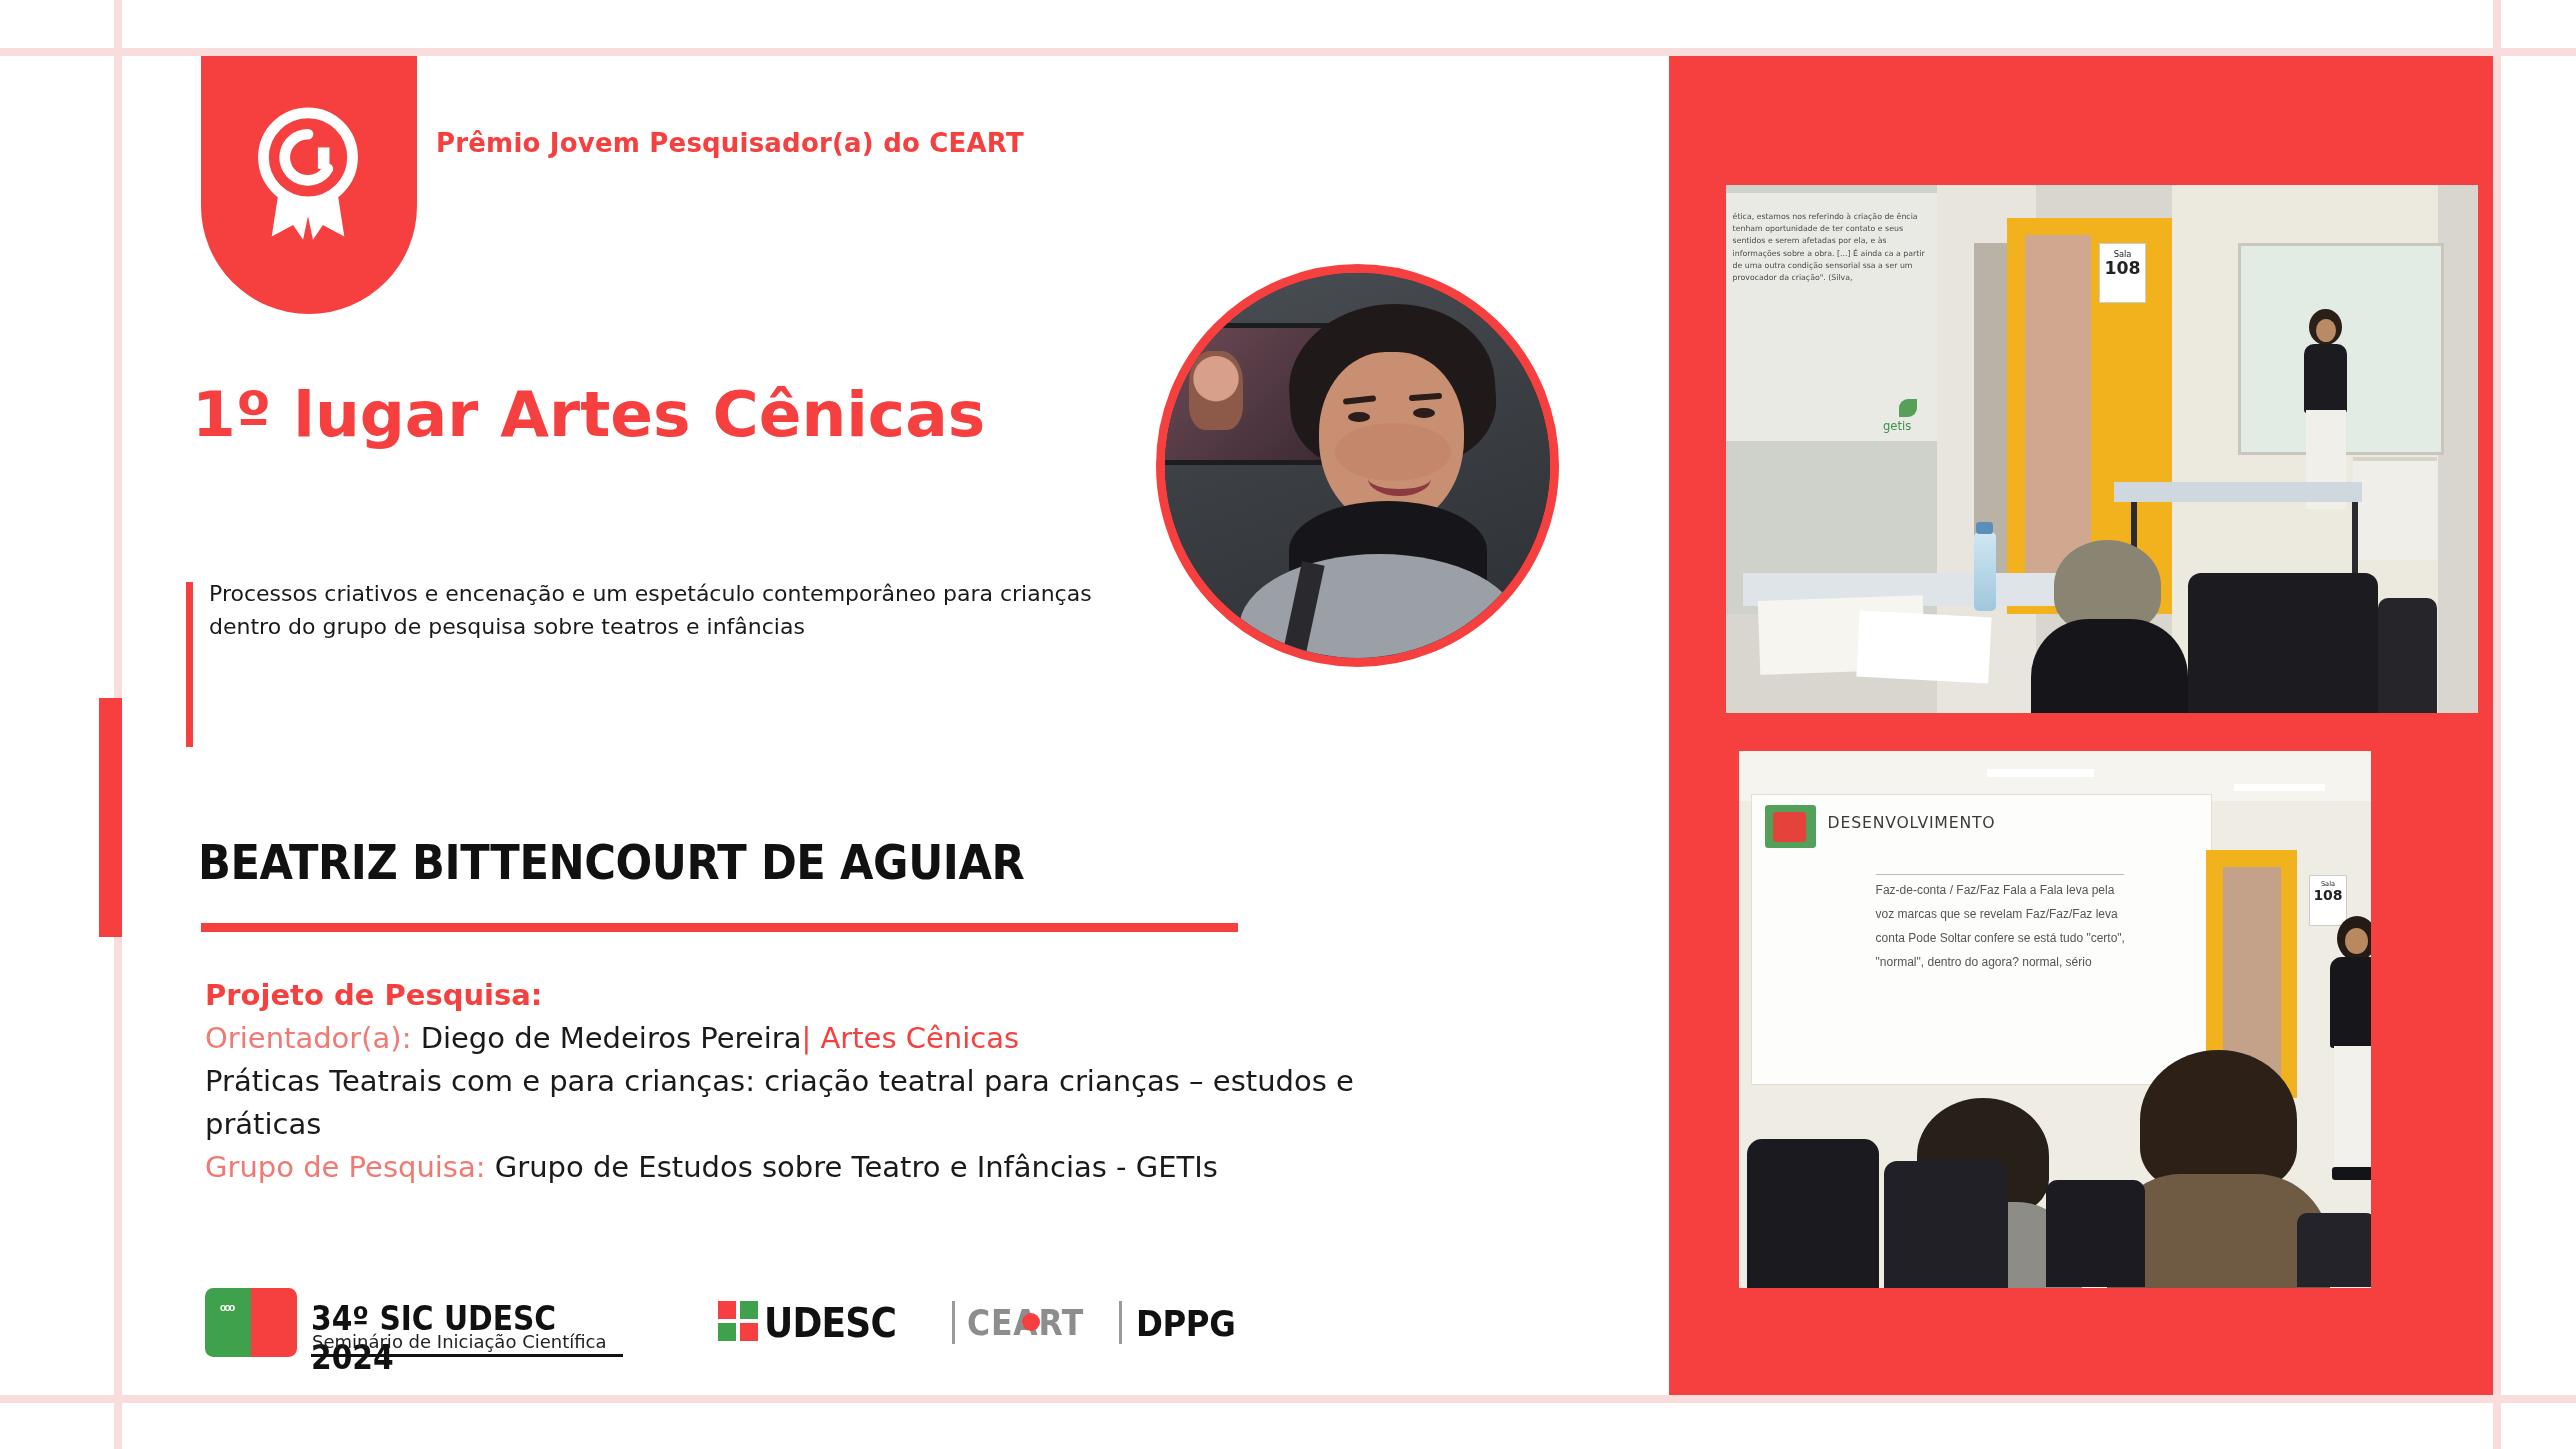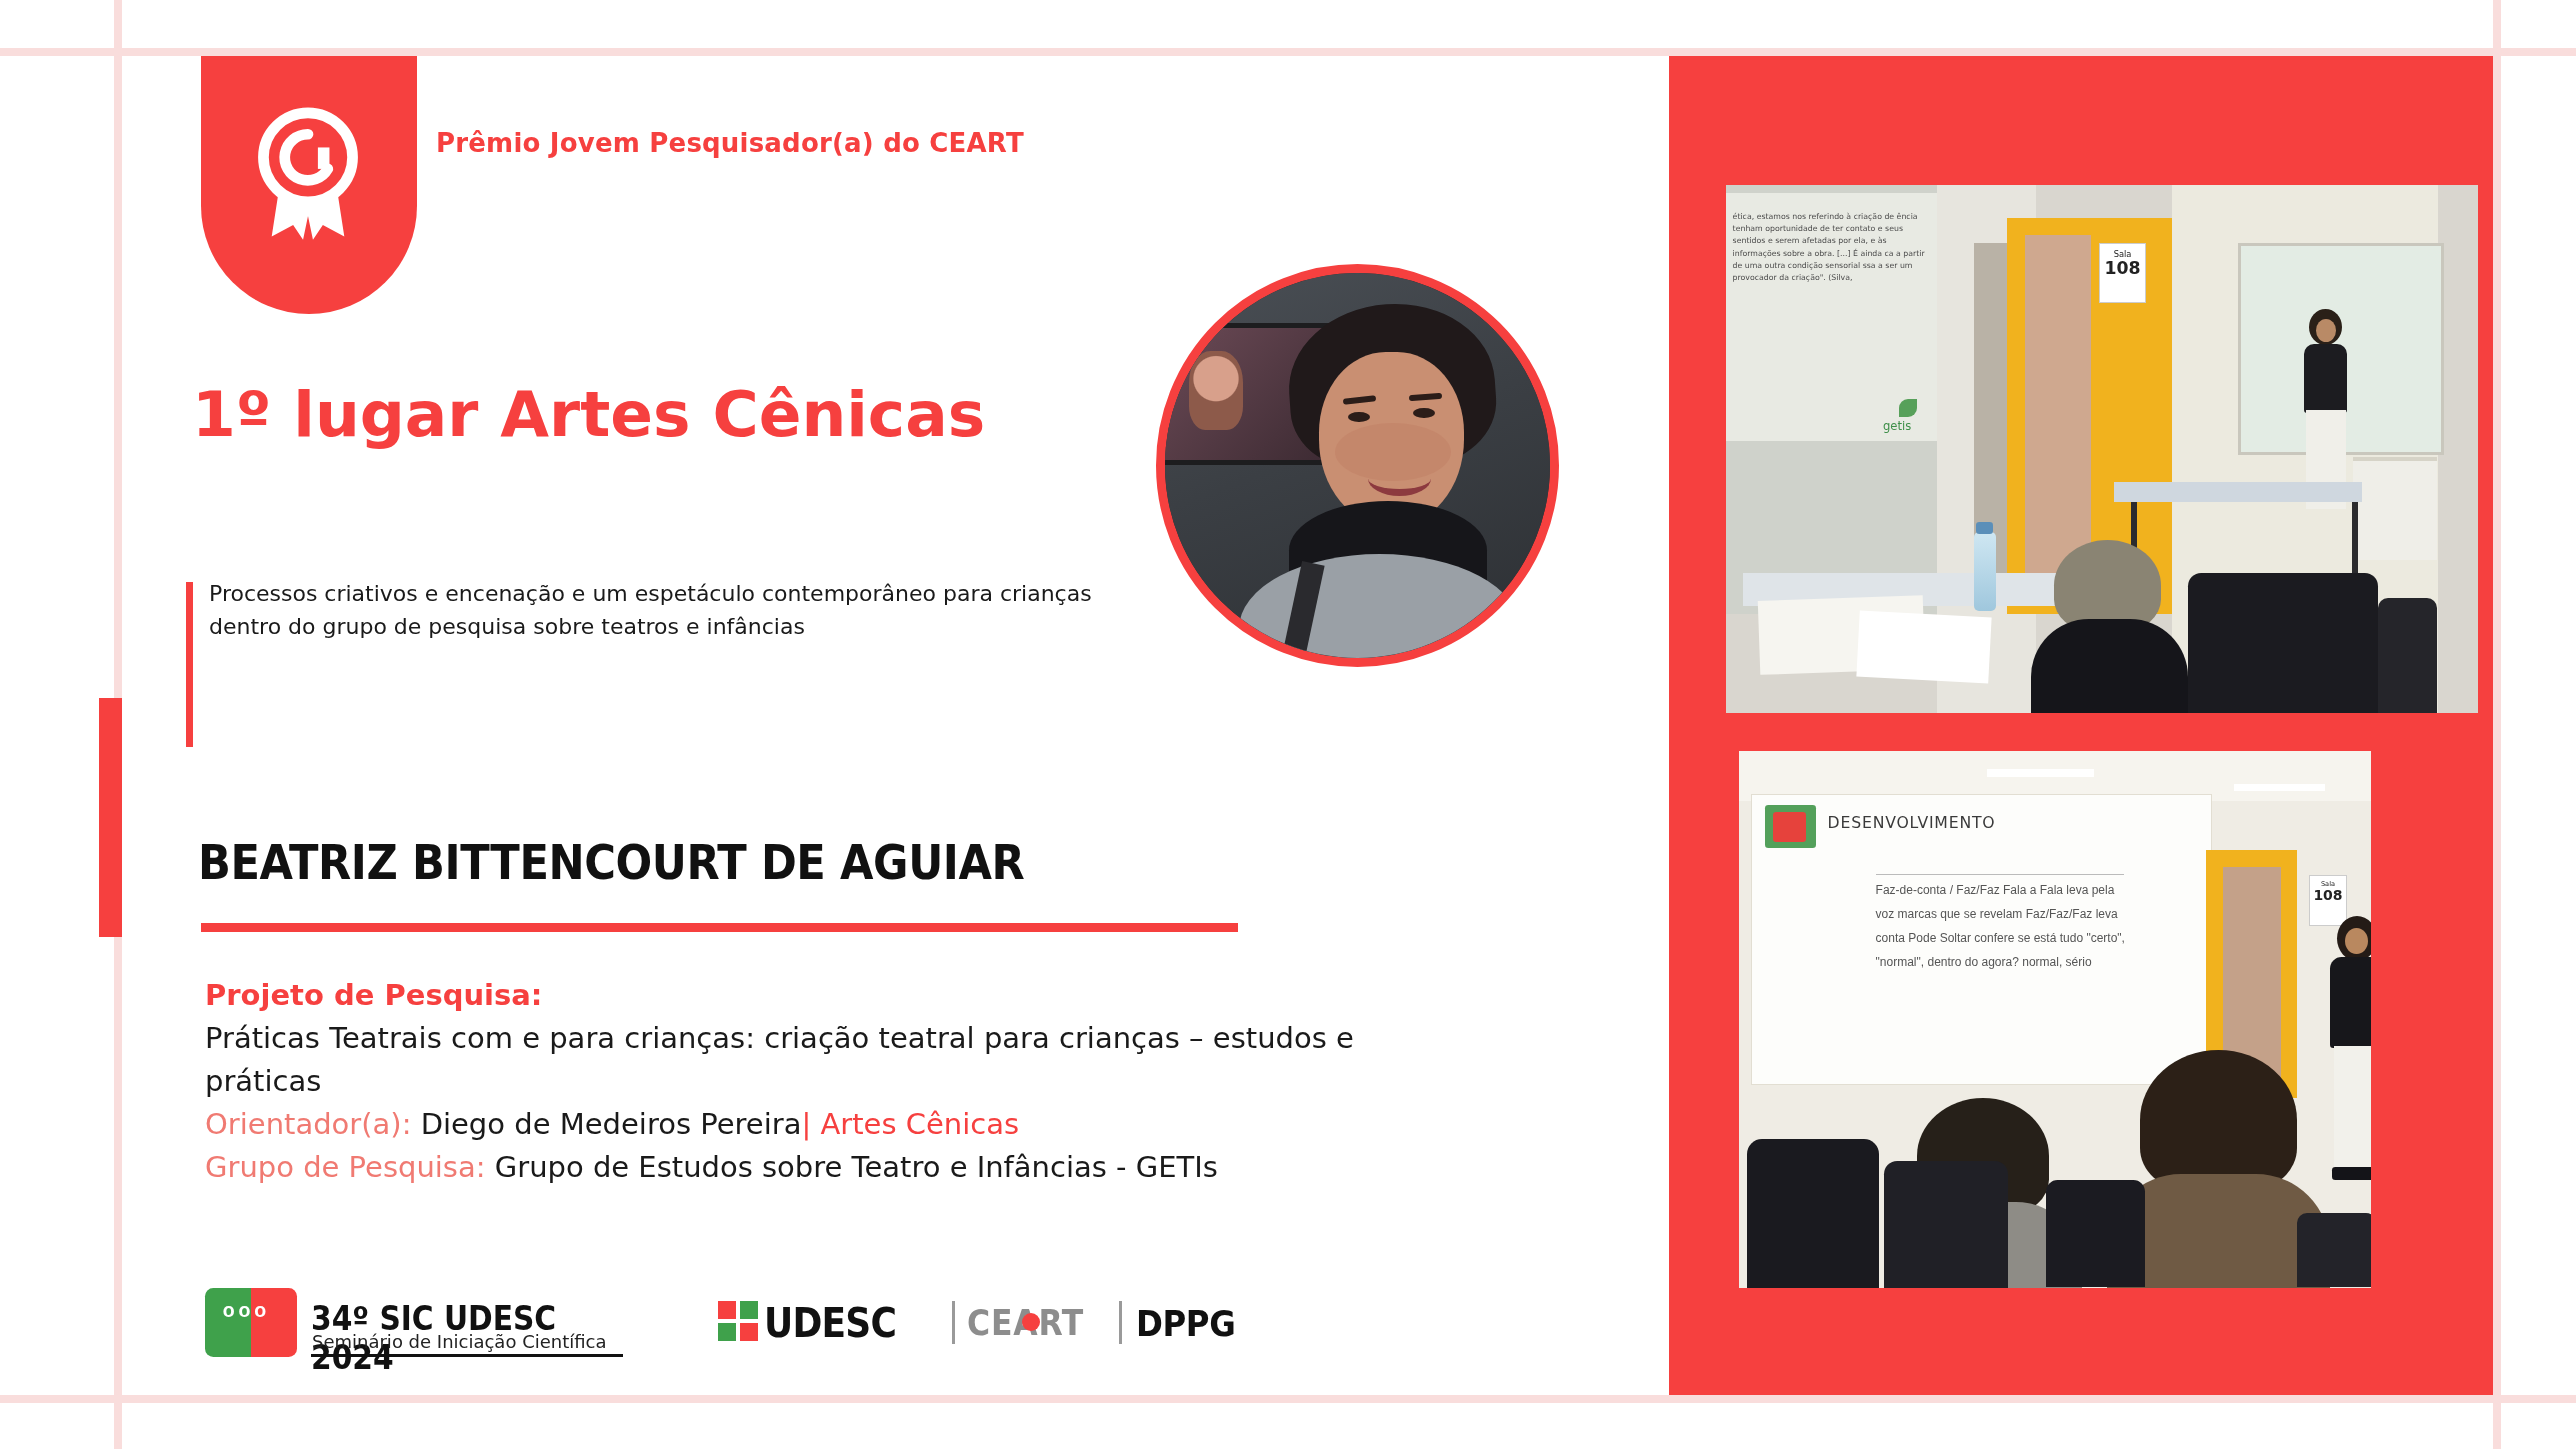--- a/index.html
+++ b/index.html
@@ -360,22 +360,22 @@
   }
   .sic-mark {
     position: absolute; left: 0; top: 0; width: 92px; height: 69px;
   }
   .sic-mark .green { position:absolute; left:0; top:0; width:46px; height:69px;
                      background:#3FA14B; border-radius:8.3px 0 0 8.3px; }
   .sic-mark .red { position:absolute; left:46px; top:0; width:46px; height:69px;
                    background:#F6403F; border-radius:0 8.3px 8.3px 0; }
   .sic-mark .face {
     position:absolute; left:15px; top:11.6px; width:64px; height:48px;
-    color:#fff; font-size:29px; font-weight:bold; letter-spacing:-1.7px;
-    font-family:Liberation Mono, monospace;
+    color:#fff; font-size:15px; font-weight:bold; letter-spacing:-1.7px;
+    font-family:Liberation Sans, sans-serif;
   }
   .sic-text-1 {
     position: absolute; left: 106px; top: 3.3px;
     font-size: 33px; font-weight: bold; color:#111;
     font-family:"DejaVu Sans Condensed","DejaVu Sans", sans-serif;
     margin-top:8px;
   }
   .sic-text-2 {
     position: absolute; left: 107px; top: 43px;
     font-size: 18px; color:#222;
@@ -438,26 +438,26 @@
 <div class="summary-wrap">
   <div class="summary-rule"></div>
   <div class="summary-text">Processos criativos e encenação e um espetáculo contemporâneo para crianças dentro do grupo de pesquisa sobre teatros e infâncias</div>
 </div>
 
 <div class="author-name">BEATRIZ BITTENCOURT DE AGUIAR</div>
 <div class="author-underline"></div>
 
 <div class="details">
   <p class="lbl">Projeto de Pesquisa:</p>
-  <p>Práticas Teatrais com e para crianças: criação teatral para crianças – estudos e práticas</p>
   <p>
     <span class="lbl-soft">Orientador(a):</span>
     <span>Diego de Medeiros Pereira</span><span class="red-inline">|</span>
     <span class="red-inline">Artes Cênicas</span>
   </p>
+  <p>Práticas Teatrais com e para crianças: criação teatral para crianças – estudos e práticas</p>
   <p>
     <span class="lbl-soft">Grupo de Pesquisa:</span>
     <span>Grupo de Estudos sobre Teatro e Infâncias - GETIs</span>
   </p>
 </div>
 
 <div class="portrait">
   <div class="bg-wall"></div>
   <div class="screen"></div>
   <div class="hair"></div>

